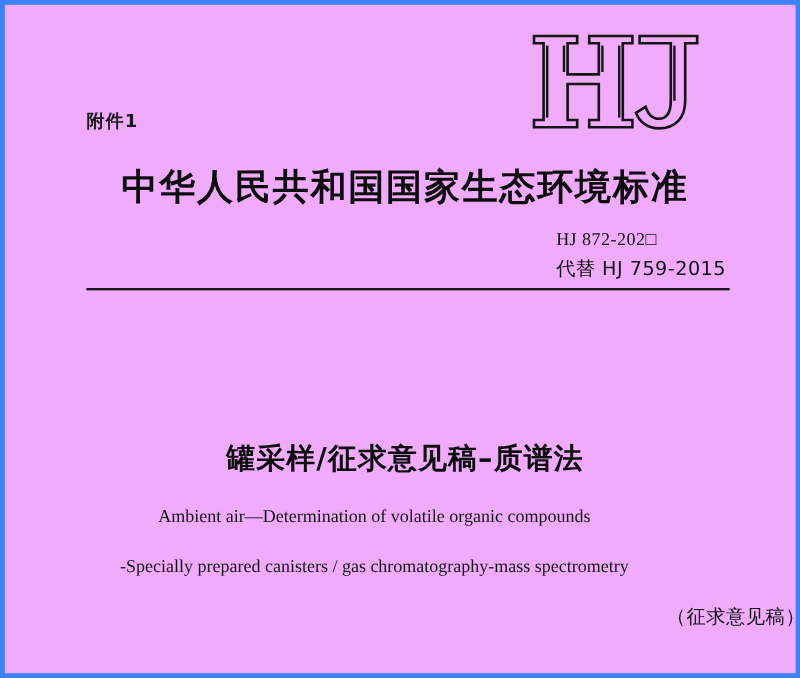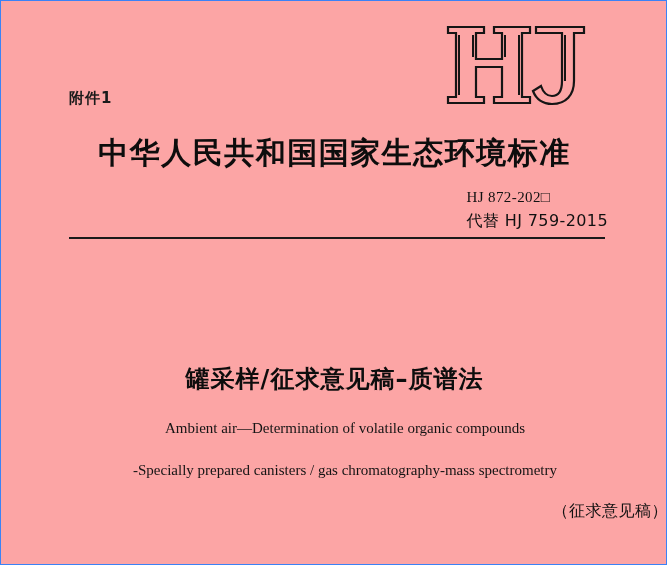--- a/index.html
+++ b/index.html
@@ -12,22 +12,22 @@
     height: 565px;
     overflow: hidden;
     font-family: "Liberation Serif", serif;
     color: #111111;
   }
   .page {
     position: relative;
     width: 667px;
     height: 565px;
     box-sizing: border-box;
-    background: #fca5a5;
-    border: 1px solid #3b82f6;
+    background: #f0abfc;
+    border: 4px solid #3b82f6;
     overflow: hidden;
   }
   
   .hj-logo {
     position: absolute;
     top: 18px;
     right: 72px;
     width: 150px;
     height: 92px;
   }
@@ -104,21 +104,20 @@
   
   .subject-en {
     position: absolute;
     left: 0;
     width: 616px;
     text-align: center;
     font-family: "Liberation Serif", serif;
     font-size: 15px;
     color: #141414;
     white-space: nowrap;
-    padding-left: 36px;
   }
   .subject-en.e1 { top: 419px; }
   .subject-en.e2 { top: 461px; }
   
   .draft-note {
     position: absolute;
     top: 500px;
     left: 0;
     width: 667px;
     text-align: right;

